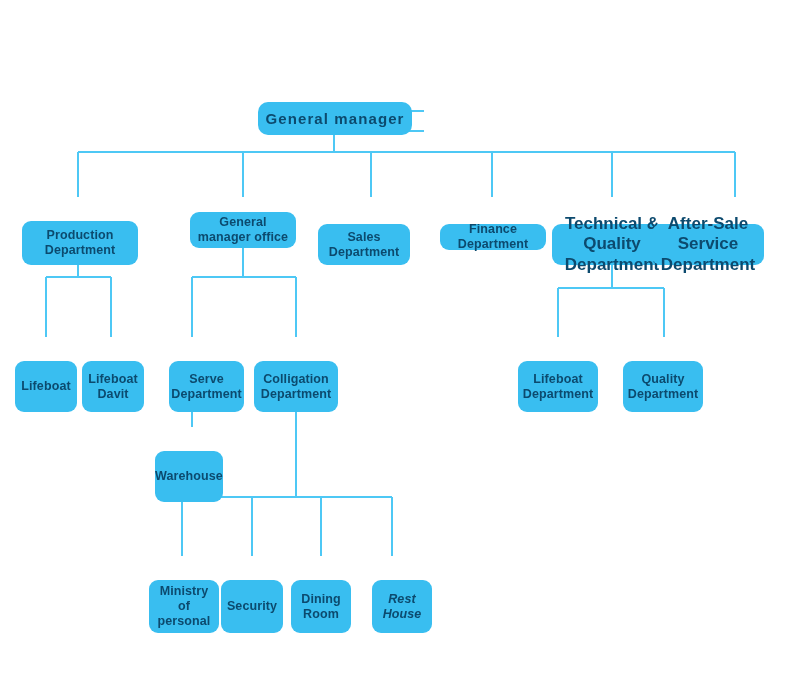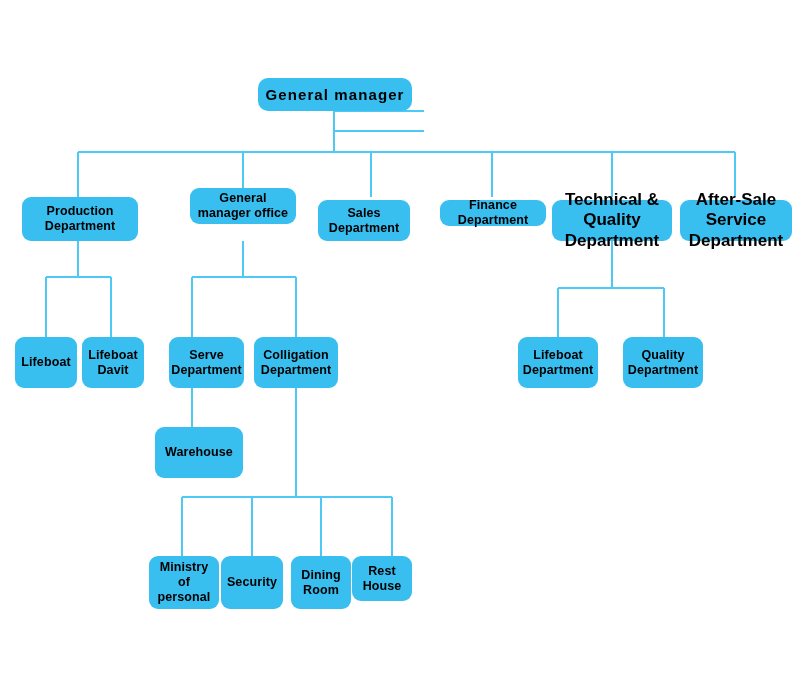--- a/index.html
+++ b/index.html
@@ -26,29 +26,30 @@
   }
   .org-node {
     position: absolute;
     box-sizing: border-box;
     background: #39bef0;
     border-radius: 9px;
     display: flex;
     align-items: center;
     justify-content: center;
     text-align: center;
-    color: #000000;
+    color: #0c4a6e;
     font-family: "Liberation Sans", sans-serif;
     font-size: 12.5px;
     font-weight: 700;
     line-height: 1.18;
     letter-spacing: 0.1px;
     white-space: pre-line;
     padding: 2px 4px;
     z-index: 2;
+    margin-top: 24px;
   }
   .org-node.root {
     font-size: 15px;
     letter-spacing: 1.1px;
     border-radius: 10px;
   }
   .org-node.wide-label {
     font-size: 17px;
     letter-spacing: 0px;
   }
@@ -112,46 +113,46 @@
 
   <div class="org-node" style="left:318px; top:200px; width:92px; height:41px;">Sales
 Department</div>
 
   <div class="org-node" style="left:440px; top:200px; width:106px; height:26px;">Finance
 Department</div>
 
   <div class="org-node wide-label" style="left:552px; top:200px; width:120px; height:41px;">Technical &amp; Quality
 Department</div>
 
-  <div class="org-node wide-label" style="left:680px; top:200px; width:112px; height:41px;">After-Sale
+  <div class="org-node wide-label" style="left:652px; top:200px; width:112px; height:41px;">After-Sale
 Service Department</div>
 
   <div class="org-node" style="left:15px; top:337px; width:62px; height:51px;">Lifeboat</div>
 
   <div class="org-node" style="left:82px; top:337px; width:62px; height:51px;">Lifeboat
 Davit</div>
 
   <div class="org-node" style="left:169px; top:337px; width:75px; height:51px;">Serve
 Department</div>
 
   <div class="org-node" style="left:254px; top:337px; width:84px; height:51px;">Colligation
 Department</div>
 
   <div class="org-node" style="left:518px; top:337px; width:80px; height:51px;">Lifeboat
 Department</div>
 
   <div class="org-node" style="left:623px; top:337px; width:80px; height:51px;">Quality
 Department</div>
 
-  <div class="org-node" style="left:155px; top:427px; width:88px; height:51px;">Warehouse</div>
+  <div class="org-node" style="left:155px; top:427px; width:68px; height:51px;">Warehouse</div>
 
   <div class="org-node" style="left:149px; top:556px; width:70px; height:53px;">Ministry
 of  personal</div>
 
   <div class="org-node" style="left:221px; top:556px; width:62px; height:53px;">Security</div>
 
   <div class="org-node" style="left:291px; top:556px; width:60px; height:53px;">Dining
 Room</div>
 
-  <div class="org-node" style="left:352px; top:556px; width:60px; height:45px;">Rest
+  <div class="org-node" style="left:372px; top:556px; width:60px; height:53px;font-style:italic;">Rest
 House</div>
 
 </div>
 
 </body></html>

